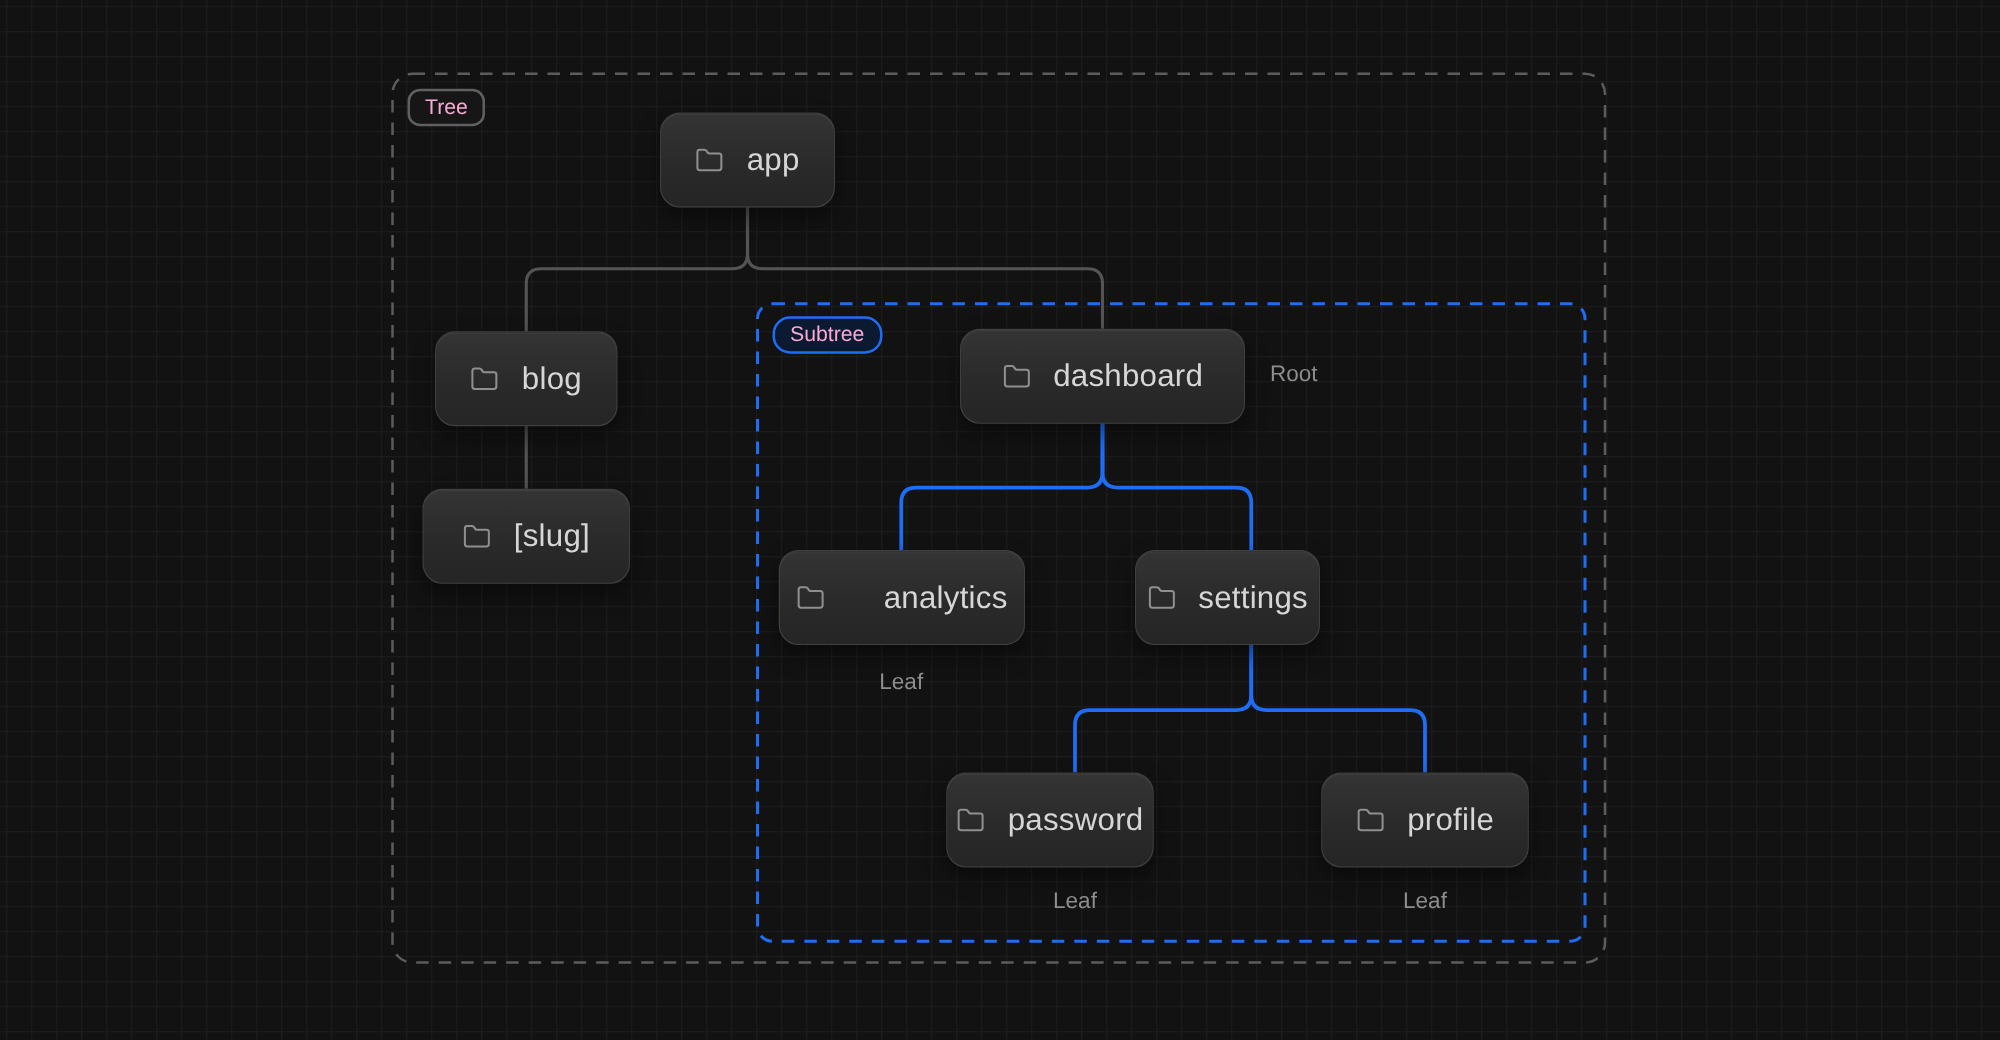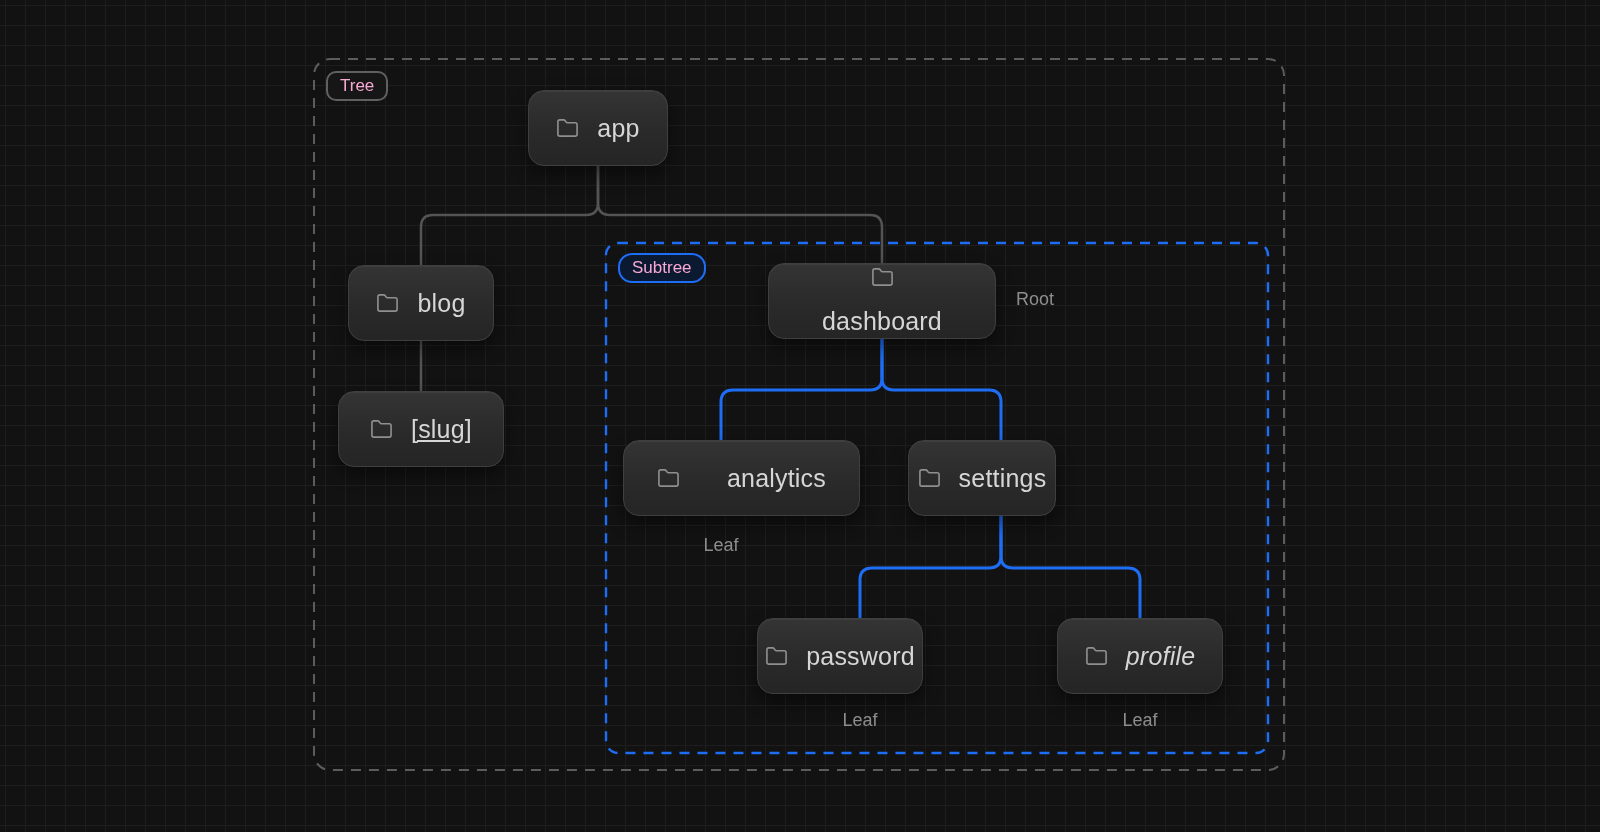--- a/index.html
+++ b/index.html
@@ -112,56 +112,56 @@
     <span>blog</span>
   </div>
 
   <div class="node" style="left:528px; top:90px; width:140px;">
     <svg class="folder" width="23" height="23" viewBox="0 0 24 24" fill="none" stroke="currentColor" stroke-width="1.7" stroke-linecap="round" stroke-linejoin="round">
         <path d="M20 20a2 2 0 0 0 2-2V8a2 2 0 0 0-2-2h-7.9a2 2 0 0 1-1.69-.9L9.6 3.9A2 2 0 0 0 7.93 3H4a2 2 0 0 0-2 2v13a2 2 0 0 0 2 2Z"></path>
       </svg>
     <span>app</span>
   </div>
 
-  <div class="node" style="left:338px; top:391px; width:166px;text-decoration:underline;">
+  <div class="node" style="left:338px; top:391px; width:166px;">
     <svg class="folder" width="23" height="23" viewBox="0 0 24 24" fill="none" stroke="currentColor" stroke-width="1.7" stroke-linecap="round" stroke-linejoin="round">
         <path d="M20 20a2 2 0 0 0 2-2V8a2 2 0 0 0-2-2h-7.9a2 2 0 0 1-1.69-.9L9.6 3.9A2 2 0 0 0 7.93 3H4a2 2 0 0 0-2 2v13a2 2 0 0 0 2 2Z"></path>
       </svg>
     <span>[slug]</span>
   </div>
 
-  <div class="node" style="left:768px; top:263px; width:228px;flex-direction:column;">
+  <div class="node" style="left:768px; top:263px; width:228px;">
     <svg class="folder" width="23" height="23" viewBox="0 0 24 24" fill="none" stroke="currentColor" stroke-width="1.7" stroke-linecap="round" stroke-linejoin="round">
         <path d="M20 20a2 2 0 0 0 2-2V8a2 2 0 0 0-2-2h-7.9a2 2 0 0 1-1.69-.9L9.6 3.9A2 2 0 0 0 7.93 3H4a2 2 0 0 0-2 2v13a2 2 0 0 0 2 2Z"></path>
       </svg>
     <span>dashboard</span>
   </div>
 
-  <div class="node" style="left:623px; top:440px; width:237px;gap:47px;">
+  <div class="node" style="left:623px; top:440px; width:197px;gap:47px;">
     <svg class="folder" width="23" height="23" viewBox="0 0 24 24" fill="none" stroke="currentColor" stroke-width="1.7" stroke-linecap="round" stroke-linejoin="round">
         <path d="M20 20a2 2 0 0 0 2-2V8a2 2 0 0 0-2-2h-7.9a2 2 0 0 1-1.69-.9L9.6 3.9A2 2 0 0 0 7.93 3H4a2 2 0 0 0-2 2v13a2 2 0 0 0 2 2Z"></path>
       </svg>
     <span>analytics</span>
   </div>
 
   <div class="node" style="left:908px; top:440px; width:148px;">
     <svg class="folder" width="23" height="23" viewBox="0 0 24 24" fill="none" stroke="currentColor" stroke-width="1.7" stroke-linecap="round" stroke-linejoin="round">
         <path d="M20 20a2 2 0 0 0 2-2V8a2 2 0 0 0-2-2h-7.9a2 2 0 0 1-1.69-.9L9.6 3.9A2 2 0 0 0 7.93 3H4a2 2 0 0 0-2 2v13a2 2 0 0 0 2 2Z"></path>
       </svg>
     <span>settings</span>
   </div>
 
   <div class="node" style="left:757px; top:618px; width:166px;">
     <svg class="folder" width="23" height="23" viewBox="0 0 24 24" fill="none" stroke="currentColor" stroke-width="1.7" stroke-linecap="round" stroke-linejoin="round">
         <path d="M20 20a2 2 0 0 0 2-2V8a2 2 0 0 0-2-2h-7.9a2 2 0 0 1-1.69-.9L9.6 3.9A2 2 0 0 0 7.93 3H4a2 2 0 0 0-2 2v13a2 2 0 0 0 2 2Z"></path>
       </svg>
     <span>password</span>
   </div>
 
-  <div class="node" style="left:1057px; top:618px; width:166px;font-style:italic;">
+  <div class="node" style="left:1057px; top:618px; width:166px;">
     <svg class="folder" width="23" height="23" viewBox="0 0 24 24" fill="none" stroke="currentColor" stroke-width="1.7" stroke-linecap="round" stroke-linejoin="round">
         <path d="M20 20a2 2 0 0 0 2-2V8a2 2 0 0 0-2-2h-7.9a2 2 0 0 1-1.69-.9L9.6 3.9A2 2 0 0 0 7.93 3H4a2 2 0 0 0-2 2v13a2 2 0 0 0 2 2Z"></path>
       </svg>
     <span>profile</span>
   </div>
 
   <div class="annot" style="left:1016px; top:289px;">Root</div>
   <div class="annot centered" style="left:721px; top:535px;">Leaf</div>
   <div class="annot centered" style="left:860px; top:710px;">Leaf</div>
   <div class="annot centered" style="left:1140px; top:710px;">Leaf</div>

